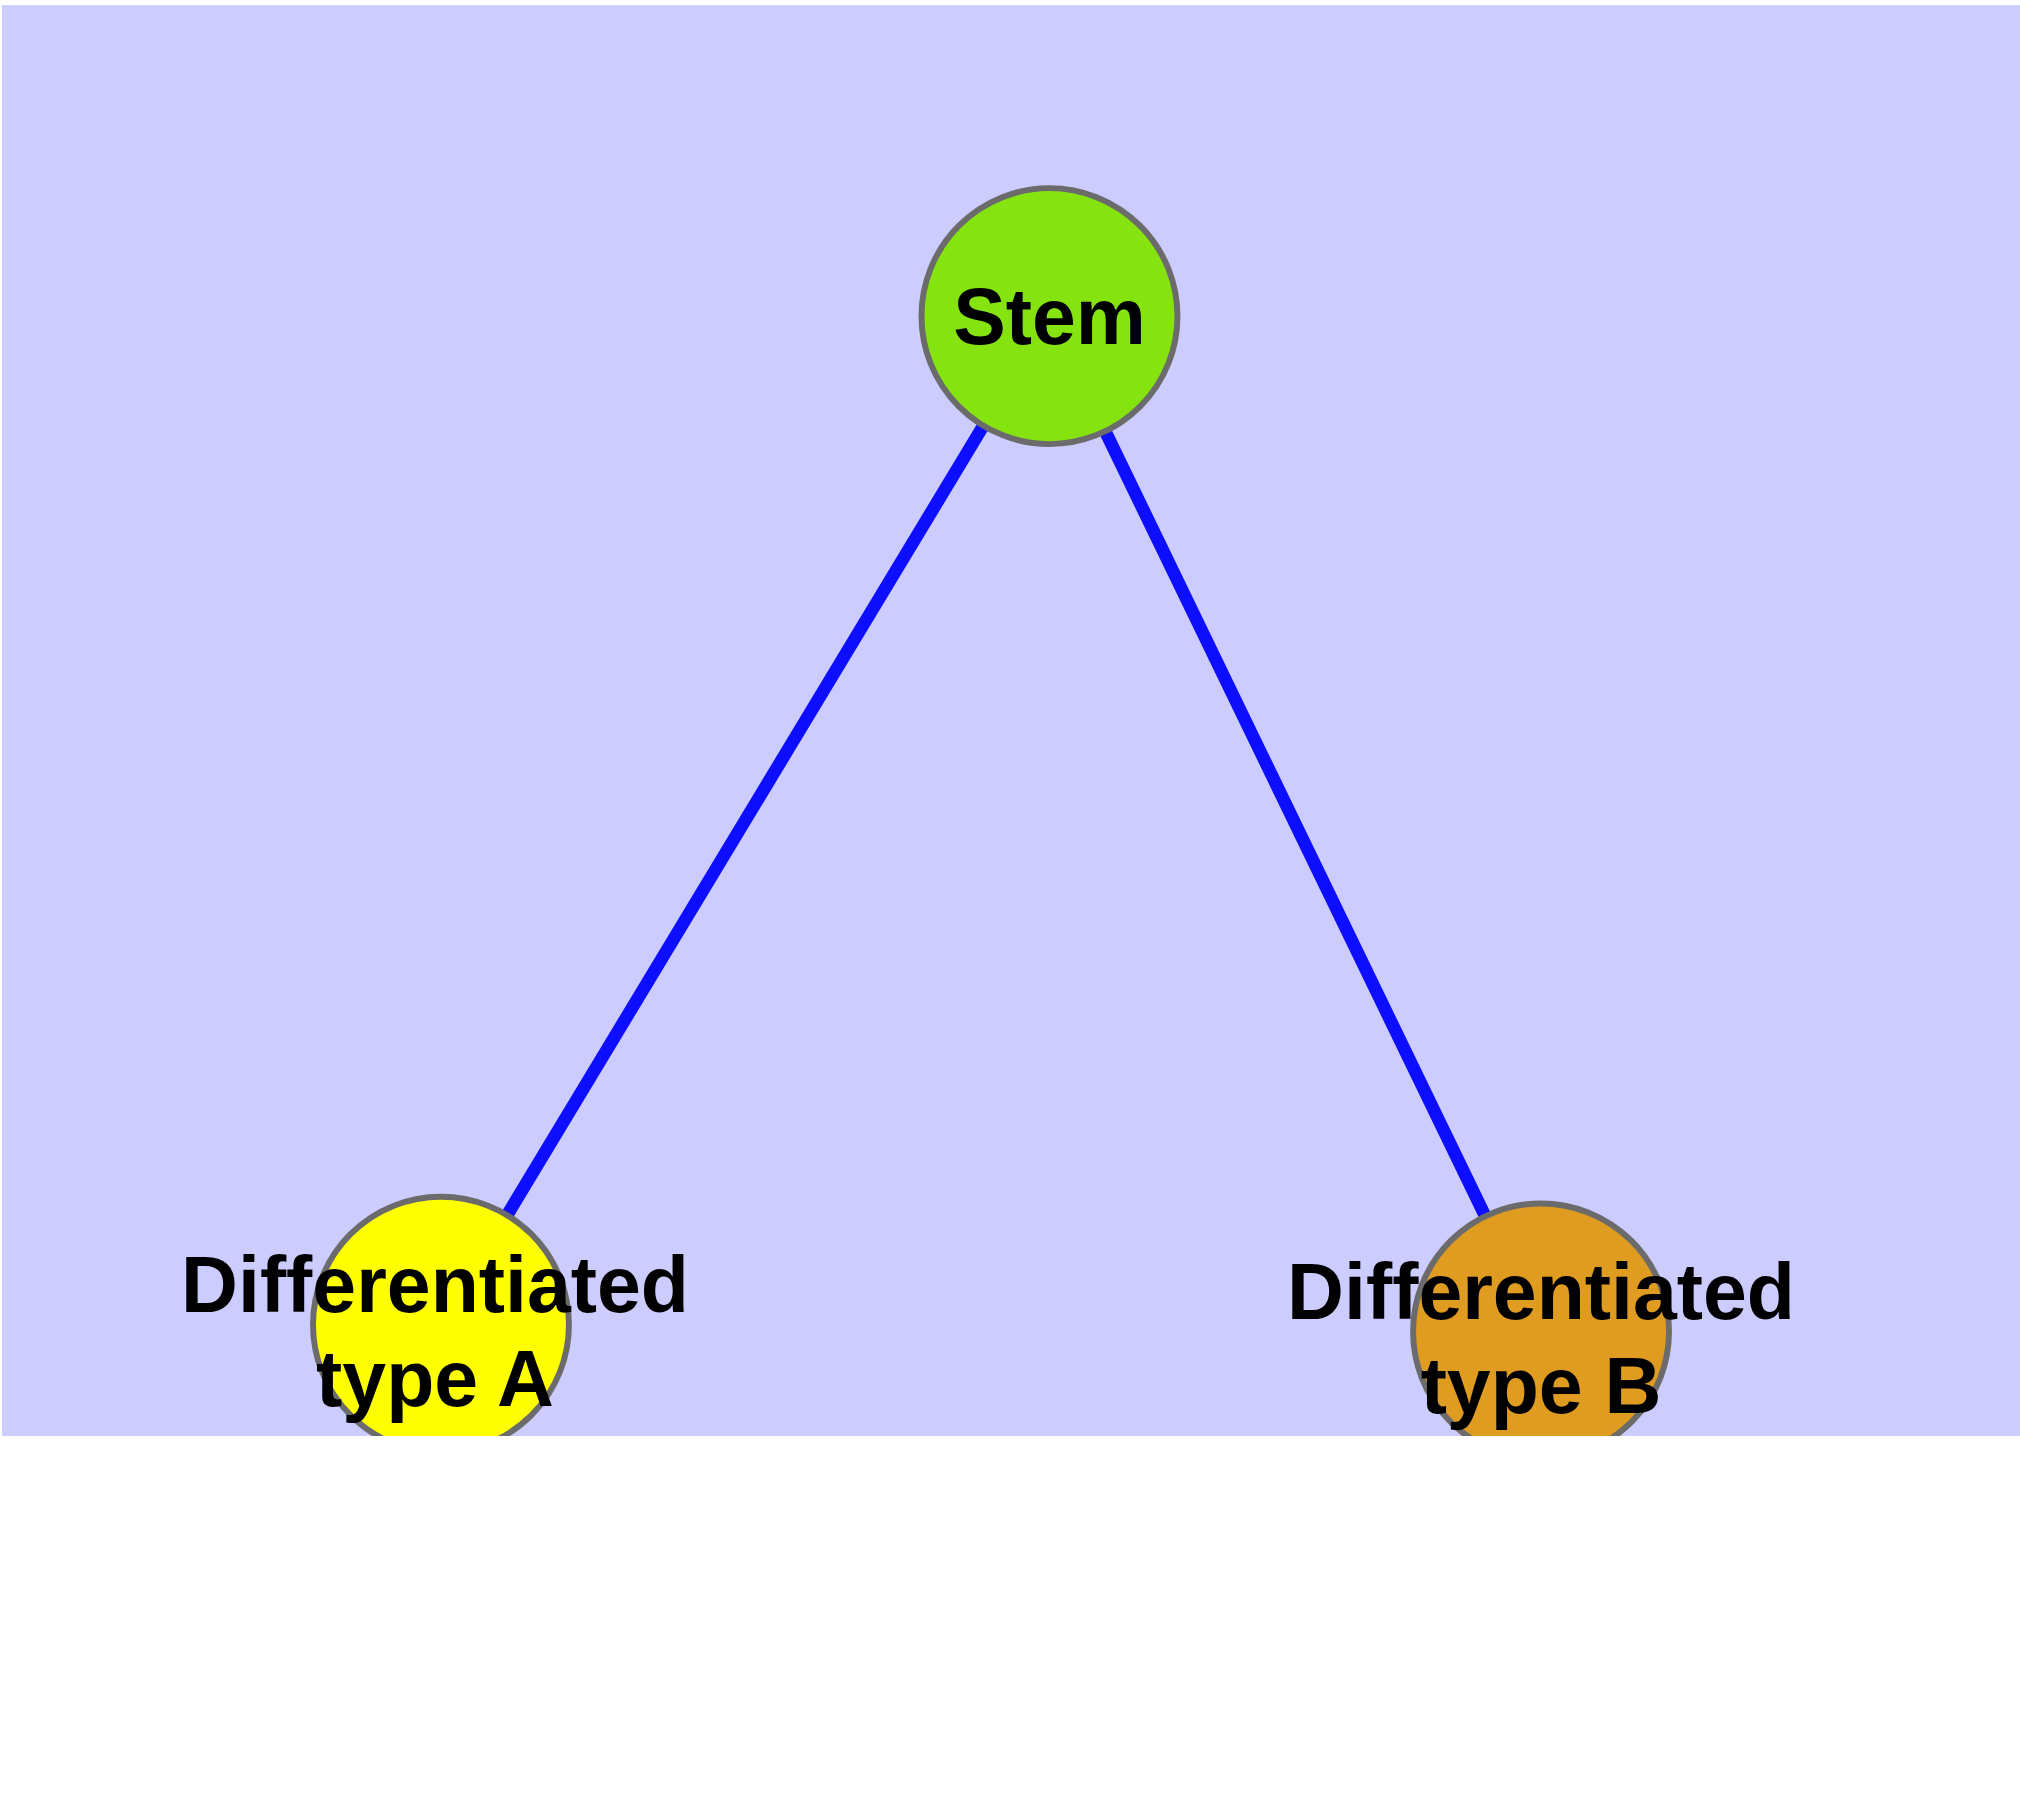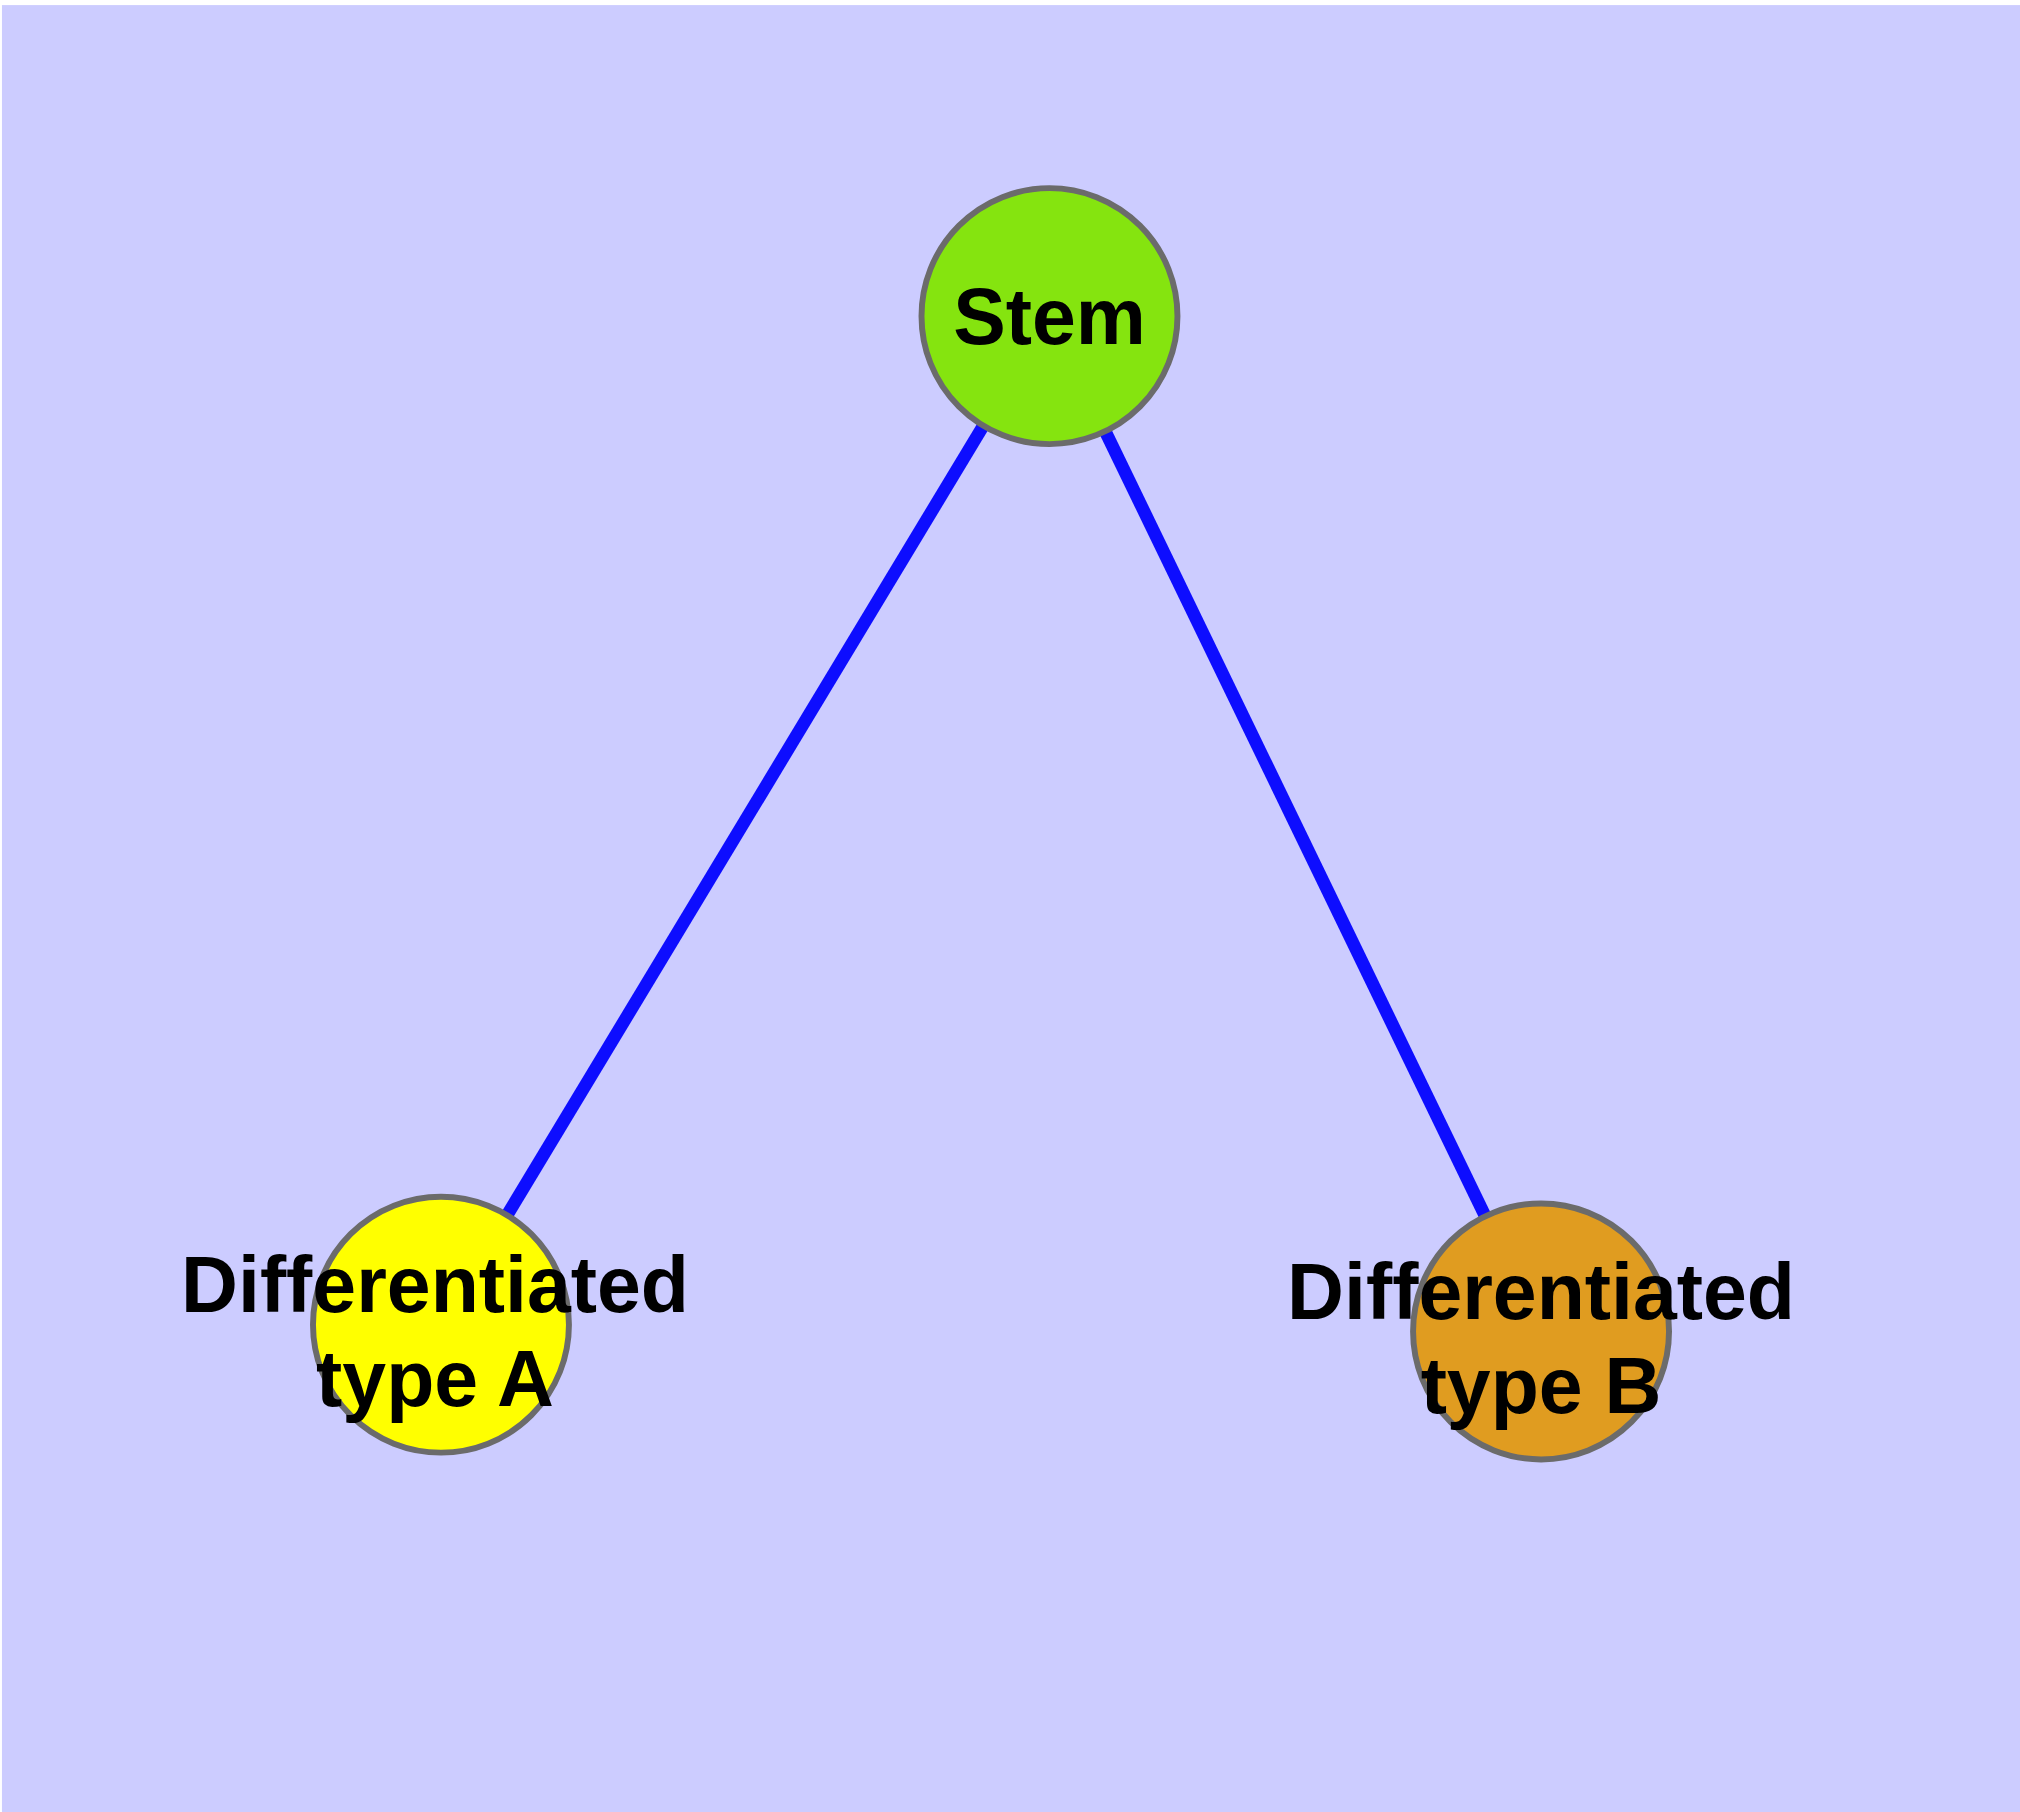--- a/index.html
+++ b/index.html
@@ -3,21 +3,21 @@
 <meta charset="utf-8">
 <style>
   html, body {
     margin: 0;
     padding: 0;
     background: #ffffff;
   }
   .canvas-wrap {
     position: relative;
     width: 2021px;
-    height: 1812px;
+    height: 1436px;
     background: #ffffff;
     overflow: hidden;
   }
   svg.graph {
     display: block;
     width: 2021px;
     height: 1812px;
   }
   .node-label {
     font-family: "Liberation Sans", sans-serif;

